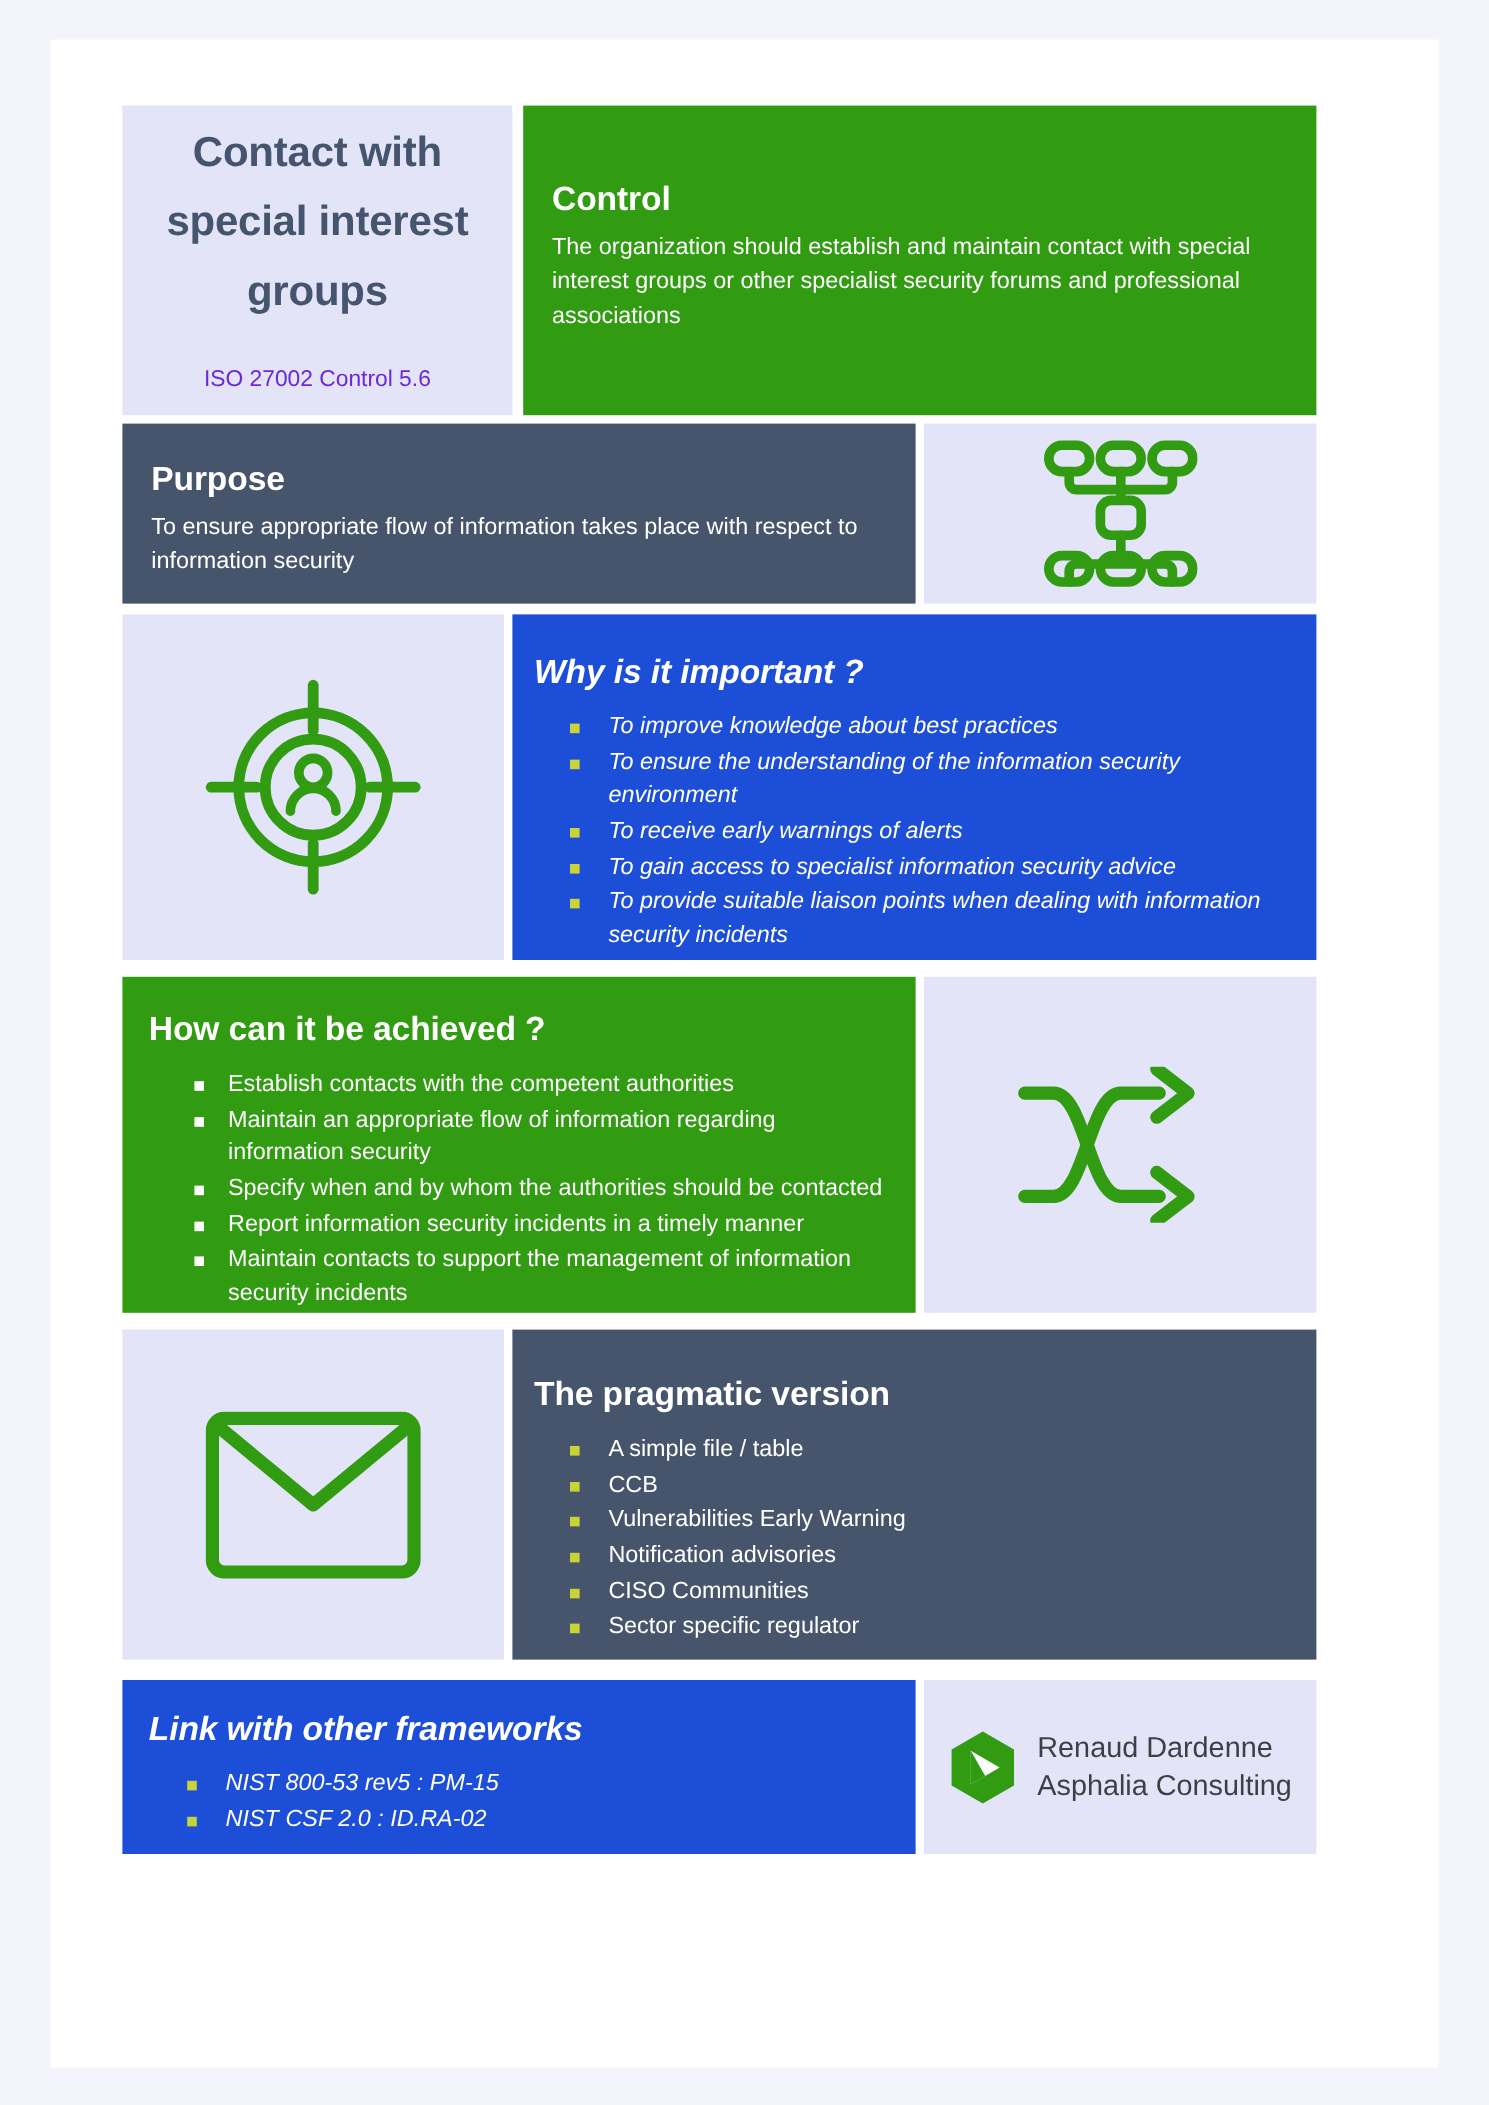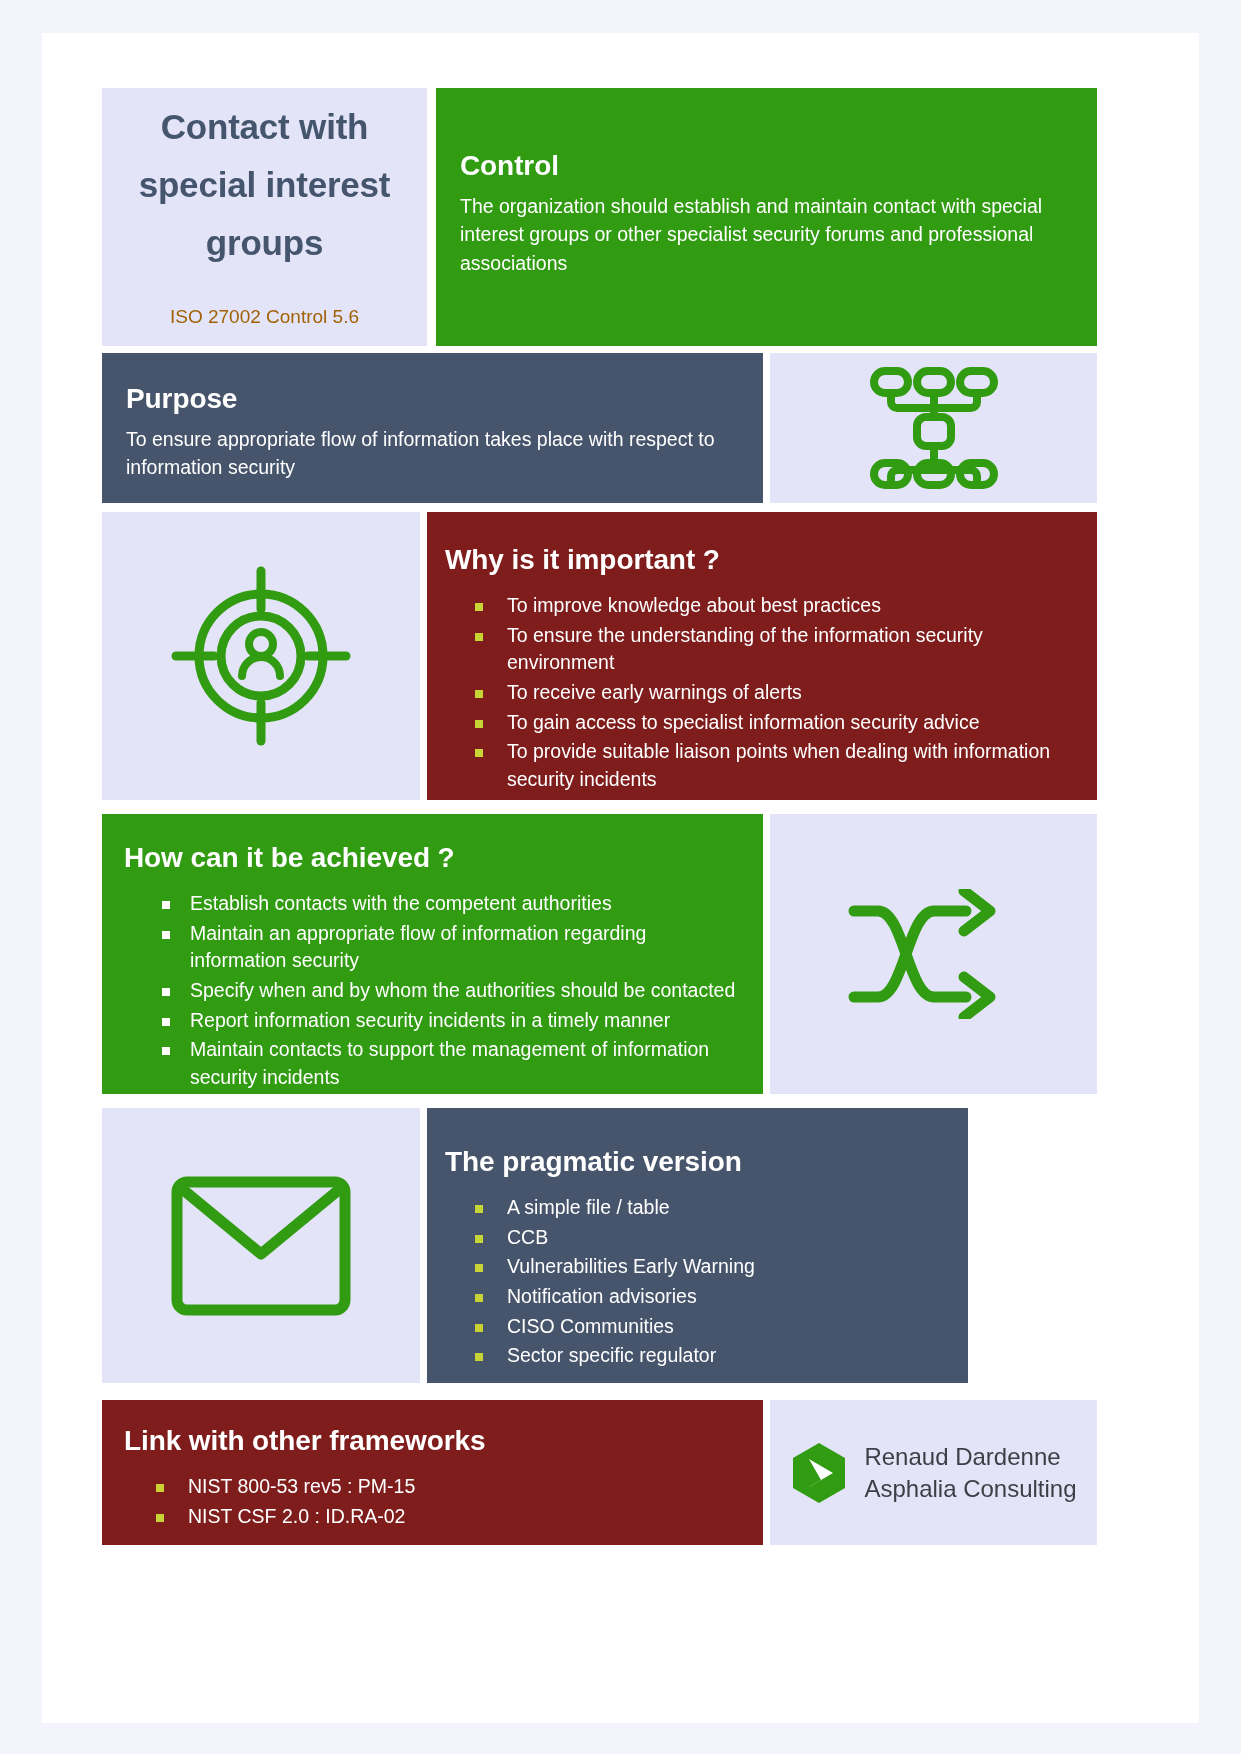--- a/index.html
+++ b/index.html
@@ -27,41 +27,41 @@
     height: 1690px;
     background: #ffffff;
   }
 
   
   .block { position: absolute; }
 
   .lavender { background: #e4e4f8; }
   .green    { background: #319b12; }
   .slate    { background: #47556c; }
-  .dark     { background: #7f1d1d; }
+  .dark     { background: #1d4ed8; font-style: italic; }
 
   
   .title-block {
     left: 60px; top: 55px; width: 325px; height: 258px;
     display: flex; flex-direction: column;
     align-items: center; justify-content: space-between;
     padding: 10px 14px 18px;
   }
   .title-main {
     font-size: 35px;
     font-weight: bold;
     color: #44556d;
     text-align: center;
     line-height: 1.66;
     letter-spacing: -0.2px;
   }
   .title-sub {
     margin-top: 14px;
     font-size: 19px;
-    color: #a16207;
+    color: #6d28d9;
     text-align: center;
   }
 
   
   .control-block {
     left: 394px; top: 55px; width: 661px; height: 258px;
     padding: 62px 40px 8px 24px;
   }
   .panel-heading {
     font-size: 28px;
@@ -99,21 +99,21 @@
   }
 
   
   .how-block {
     left: 60px; top: 781px; width: 661px; height: 280px;
     padding: 28px 20px 10px 22px;
   }
 
   
   .pragmatic-block {
-    left: 385px; top: 1075px; width: 541px; height: 275px;
+    left: 385px; top: 1075px; width: 670px; height: 275px;
     padding: 38px 30px 10px 18px;
   }
 
   
   .frameworks-block {
     left: 60px; top: 1367px; width: 661px; height: 145px;
     padding: 25px 20px 10px 22px;
   }
 
   

